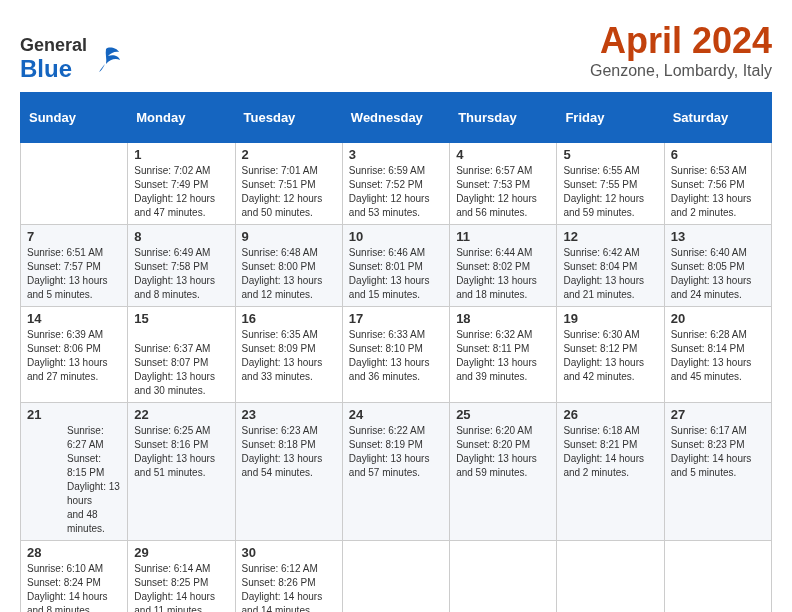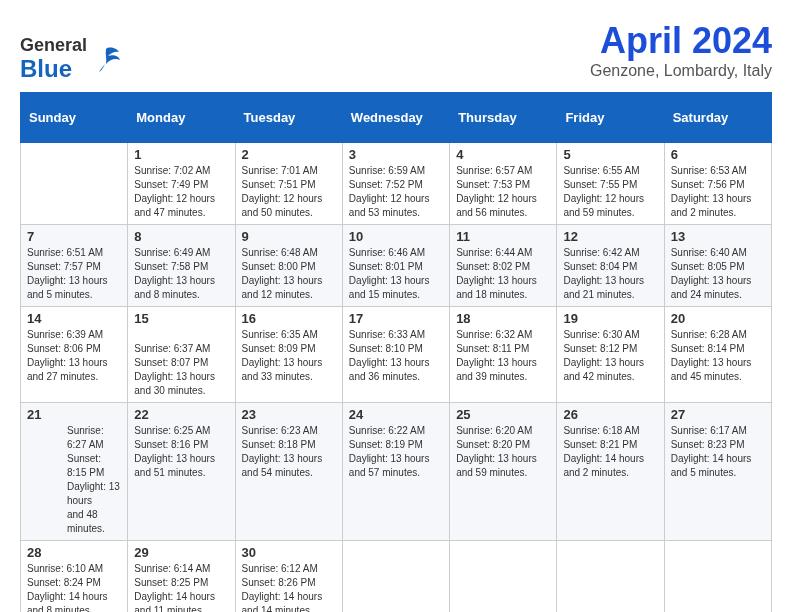--- a/index.html
+++ b/index.html
@@ -15,21 +15,21 @@
       justify-content: space-between;
       align-items: flex-start;
       margin-bottom: 10px;
     }
     .title-area {
       text-align: right;
     }
     .month-title {
       font-size: 36px;
       font-weight: bold;
-      color: #1d4ed8;
+      color: #c2410c;
     }
     .location-title {
       font-size: 16px;
       color: #555;
     }
     .calendar-table {
       width: 100%;
       border-collapse: collapse;
       font-size: 11px;
     }

